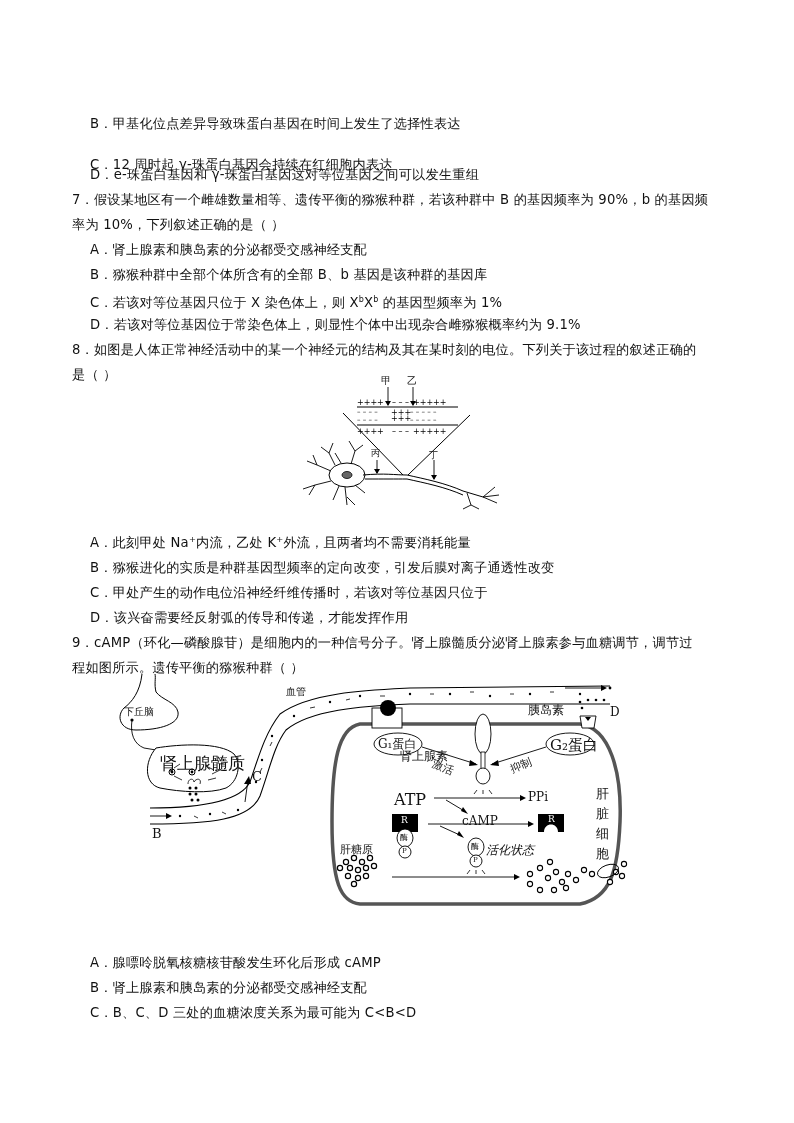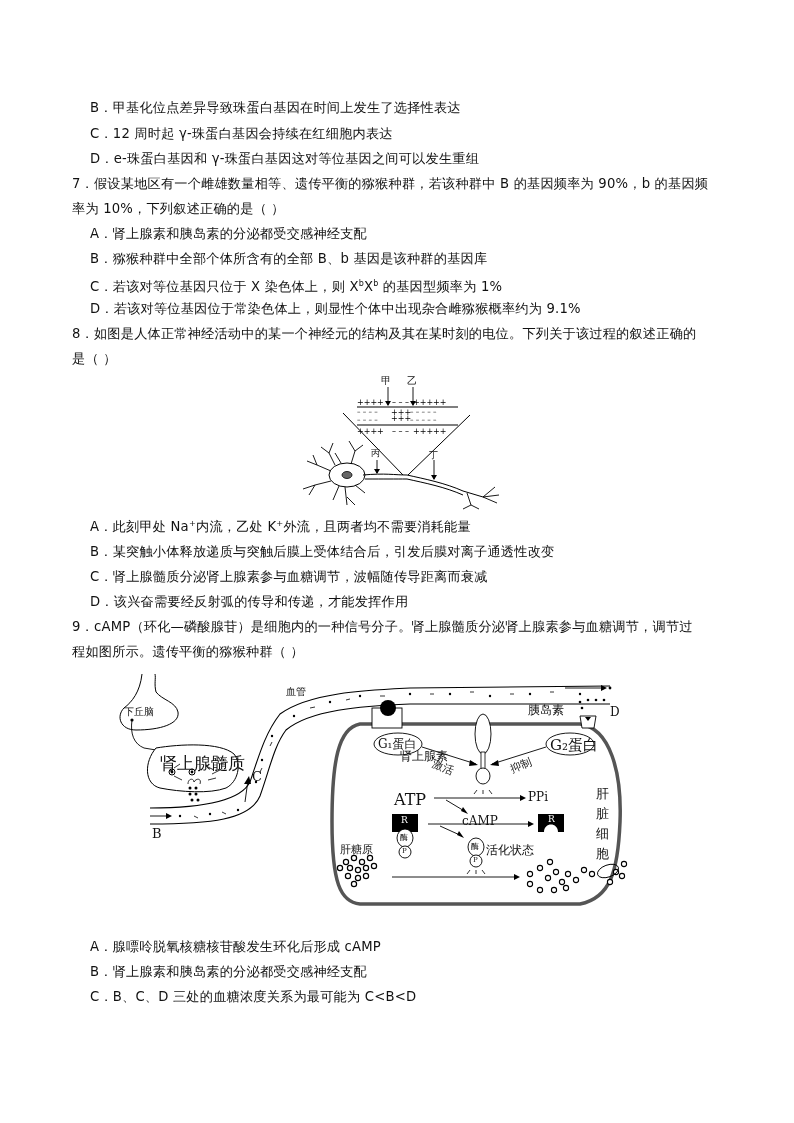--- a/index.html
+++ b/index.html
@@ -1,29 +1,29 @@
 <!DOCTYPE html>
 <html><head>
 <meta charset="utf-8">
 <style>
   html, body { margin: 0; padding: 0; background: #ffffff; }
   body { width: 794px; height: 1123px; position: relative; overflow: hidden;
          font-family: "DejaVu Sans", "Liberation Sans", sans-serif; color: #111; }
-  .line { position: absolute; font-size: 13.2px; line-height: 16px; white-space: nowrap; letter-spacing: 0.2px; }
+  .line { position: absolute; font-size: 13.2px; line-height: 16px; white-space: nowrap; letter-spacing: 0.2px; margin-top: 16px; }
   .opt { left: 90px; }
   .stem { left: 72px; }
   .fig { position: absolute; }
   .lbl { font-family: "DejaVu Serif", "Liberation Serif", serif; }
   sup, sub { font-size: 8px; }
 </style>
 </head>
 <body>
 
 <div class="line opt" style="top:100px">B．甲基化位点差异导致珠蛋白基因在时间上发生了选择性表达</div>
-<div class="line opt" style="top:126px">C．12 周时起 γ-珠蛋白基因会持续在红细胞内表达</div>
+<div class="line opt" style="top:141px">C．12 周时起 γ-珠蛋白基因会持续在红细胞内表达</div>
 <div class="line opt" style="top:151px">D．e-珠蛋白基因和  γ-珠蛋白基因这对等位基因之间可以发生重组</div>
 
 <div class="line stem" style="top:176px">7．假设某地区有一个雌雄数量相等、遗传平衡的猕猴种群，若该种群中 B 的基因频率为 90%，b 的基因频</div>
 <div class="line stem" style="top:201px">率为 10%，下列叙述正确的是（    ）</div>
 <div class="line opt" style="top:226px">A．肾上腺素和胰岛素的分泌都受交感神经支配</div>
 <div class="line opt" style="top:251px">B．猕猴种群中全部个体所含有的全部 B、b 基因是该种群的基因库</div>
 <div class="line opt" style="top:276px">
   <span>C．若该对等位基因只位于 X 染色体上，则 X</span><sup>b</sup><span>X</span><sup>b</sup><span> 的基因型频率为 1%</span>
 </div>
 <div class="line opt" style="top:301px">D．若该对等位基因位于常染色体上，则显性个体中出现杂合雌猕猴概率约为 9.1%</div>
@@ -72,22 +72,22 @@
     <polygon points="136,100 142,100 139,105" fill="#000"></polygon>
     <line x1="40" y1="78" x2="46" y2="88" stroke="#000" stroke-width="0.9"></line>
   </svg>
   <span class="lbl" style="position:absolute; left:86px; top:-1px; font-size:10px;">甲</span>
   <span class="lbl" style="position:absolute; left:112px; top:-1px; font-size:10px;">乙</span>
   <span class="lbl" style="position:absolute; left:76px; top:72px; font-size:9px;">丙</span>
   <span class="lbl" style="position:absolute; left:134px; top:74px; font-size:9px;">丁</span>
 </div>
 
 <div class="line opt" style="top:519px">A．此刻甲处 Na⁺内流，乙处 K⁺外流，且两者均不需要消耗能量</div>
-<div class="line opt" style="top:544px">B．某突触小体释放递质与突触后膜上受体结合后，引发后膜对离子通透性改变</div>
-<div class="line opt" style="top:569px">C．肾上腺髓质分泌肾上腺素参与血糖调节，波幅随传导距离而衰减</div>
+<div class="line opt" style="top:544px">B．猕猴进化的实质是种群基因型频率的定向改变，引发后膜对离子通透性改变</div>
+<div class="line opt" style="top:569px">C．甲处产生的动作电位沿神经纤维传播时，若该对等位基因只位于</div>
 <div class="line opt" style="top:594px">D．该兴奋需要经反射弧的传导和传递，才能发挥作用</div>
 
 <div class="line stem" style="top:619px">9．cAMP（环化—磷酸腺苷）是细胞内的一种信号分子。肾上腺髓质分泌肾上腺素参与血糖调节，调节过</div>
 <div class="line stem" style="top:644px">程如图所示。遗传平衡的猕猴种群（    ）</div>
 
 <div class="fig" style="left:110px; top:672px; width:530px; height:255px;">
   <svg width="530" height="255" viewBox="0 0 530 255">
 
     <path d="M32,2 C30,20 22,30 14,36 C6,44 10,58 26,58 C50,58 70,52 68,40 C66,30 52,28 46,20 C44,12 46,6 45,2" stroke="#000" fill="#fff" stroke-width="1"></path>
     <circle cx="22" cy="48" r="1.6" fill="#000"></circle>
@@ -245,21 +245,21 @@
   <span class="lbl" style="position:absolute; left:400px; top:86px; font-size:11px; transform:rotate(-22deg);">抑制</span>
   <span class="lbl" style="position:absolute; left:284px; top:118px; font-size:16px;">ATP</span>
   <span class="lbl" style="position:absolute; left:418px; top:118px; font-size:12px;">PPi</span>
   <span class="lbl" style="position:absolute; left:352px; top:142px; font-size:12px;">cAMP</span>
   <span class="lbl" style="position:absolute; left:291px; top:143px; font-size:9px; color:#fff;">R</span>
   <span class="lbl" style="position:absolute; left:438px; top:142px; font-size:9px; color:#fff;">R</span>
   <span class="lbl" style="position:absolute; left:290px; top:160px; font-size:8px;">酶</span>
   <span class="lbl" style="position:absolute; left:292px; top:175px; font-size:7px;">P</span>
   <span class="lbl" style="position:absolute; left:361px; top:169px; font-size:8px;">酶</span>
   <span class="lbl" style="position:absolute; left:363px; top:184px; font-size:7px;">P</span>
-  <span class="lbl" style="position:absolute; left:376px; top:170px; font-size:12px;">活化状态</span>
+  <span class="lbl" style="position:absolute; left:376px; top:170px; font-size:12px;font-style:italic;">活化状态</span>
   <span class="lbl" style="position:absolute; left:230px; top:170px; font-size:11px;text-align:right;">肝糖原</span>
   <div style="position:absolute; left:486px; top:112px; width:16px; font-size:13px; line-height:20px;" class="lbl">
     <div>肝</div>
     <div>脏</div>
     <div>细</div>
     <div>胞</div>
   </div>
   <span class="lbl" style="position:absolute; left:42px; top:154px; font-size:13px;">B</span>
   <span class="lbl" style="position:absolute; left:142px; top:97px; font-size:13px;">C</span>
   <span class="lbl" style="position:absolute; left:500px; top:33px; font-size:12px;">D</span>

